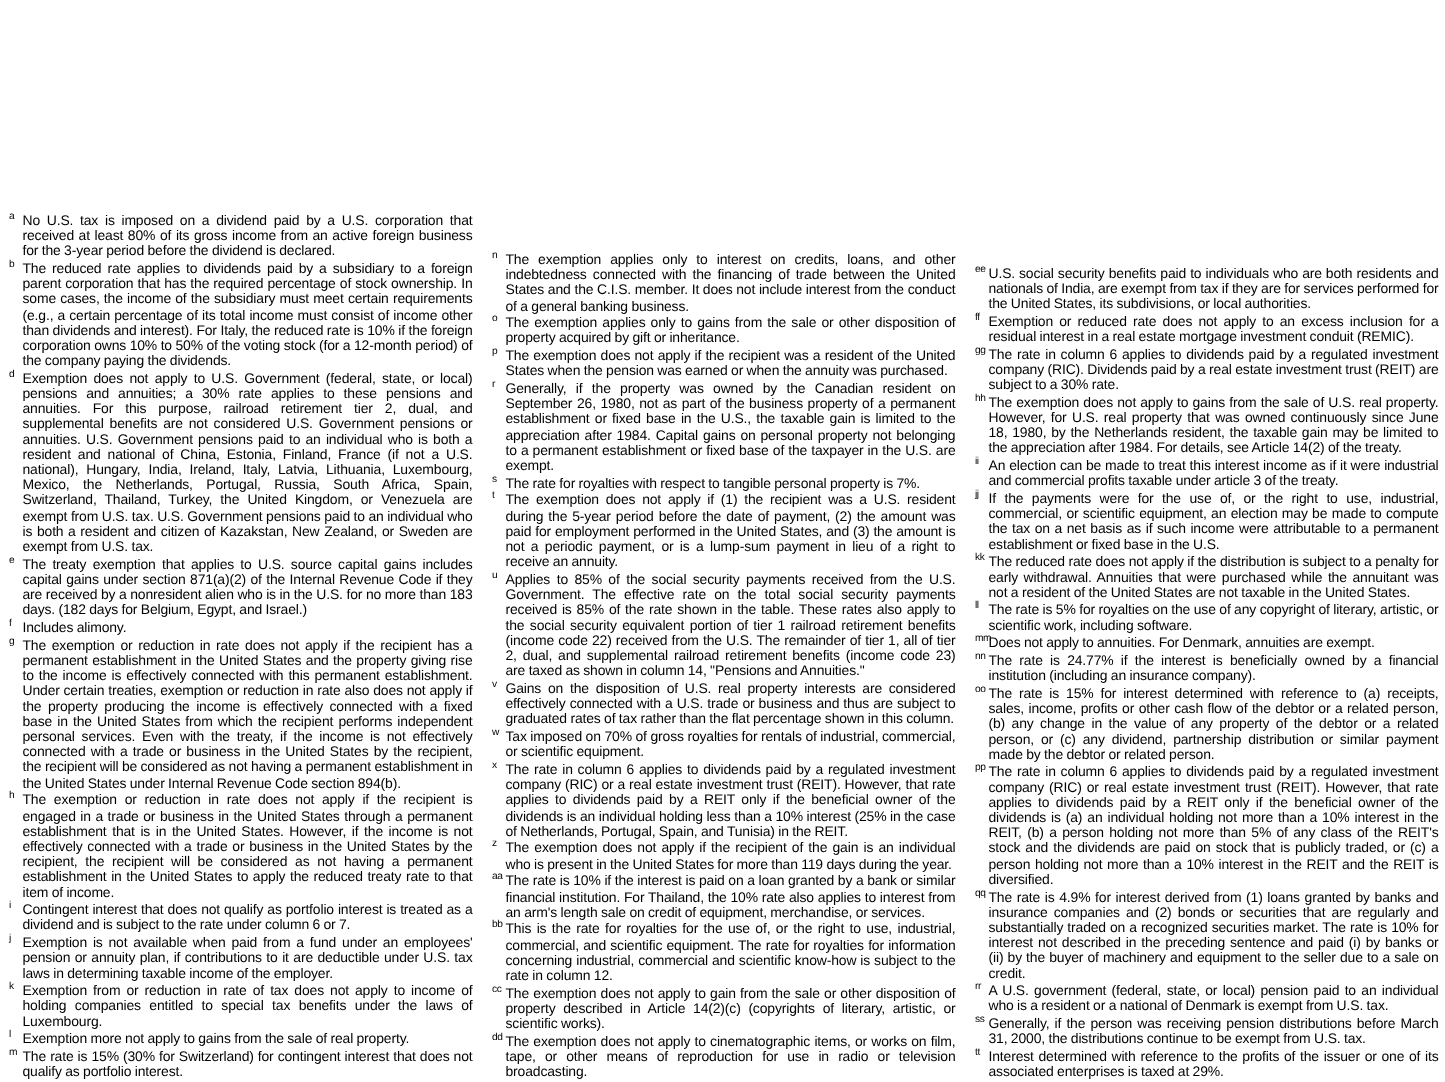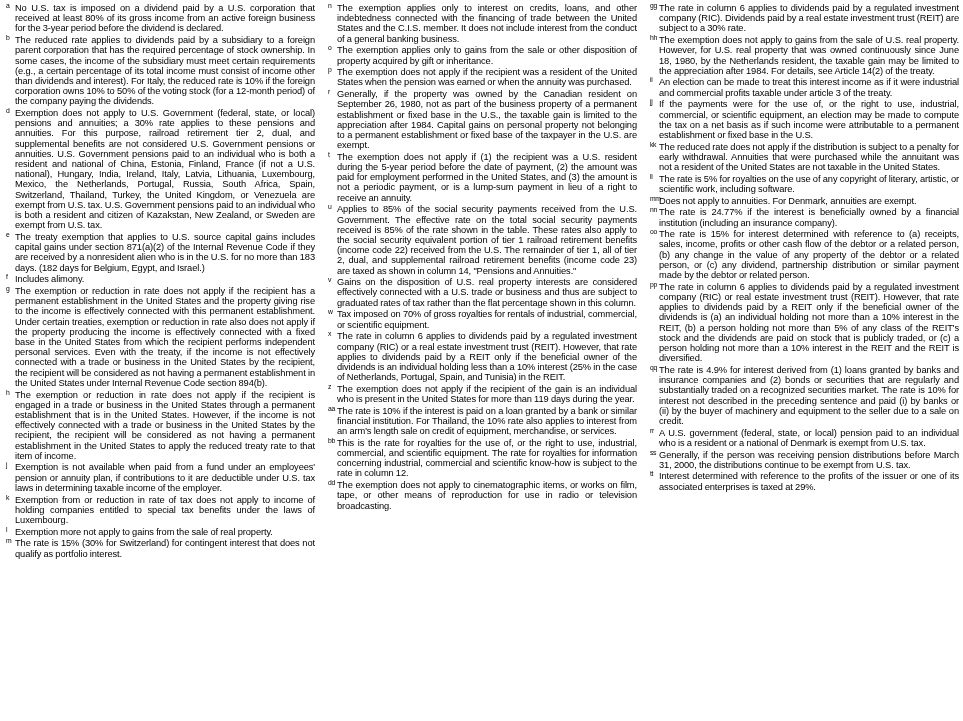--- a/index.html
+++ b/index.html
@@ -12,20 +12,21 @@
     background: #ffffff;
     color: #000000;
     font-family: "Liberation Sans", sans-serif;
     font-size: 9.3px;
     line-height: 10.2px;
     letter-spacing: -0.1px;
     word-spacing: -0.2px;
     display: flex;
     gap: 13px;
     overflow: hidden;
+    align-items: flex-end;
   }
   .col { flex: 0 0 309px; width: 309px; }
   .fn {
     position: relative;
     padding-left: 9px;
     margin: 0 0 1.5px 0;
     text-align: justify;
   }
   .fn-marker {
     position: absolute;
@@ -63,20 +64,23 @@
   </div>
 
   <div class="fn">
     <span class="fn-marker">g</span><span class="fn-text">The exemption or reduction in rate does not apply if the recipient has a permanent establishment in the United States and the property giving rise to the income is effectively connected with this permanent establishment. Under certain treaties, exemption or reduction in rate also does not apply if the property producing the income is effectively connected with a fixed base in the United States from which the recipient performs independent personal services. Even with the treaty, if the income is not effectively connected with a trade or business in the United States by the recipient, the recipient will be considered as not having a permanent establishment in the United States under Internal Revenue Code section 894(b).</span>
   </div>
 
   <div class="fn">
     <span class="fn-marker">h</span><span class="fn-text">The exemption or reduction in rate does not apply if the recipient is engaged in a trade or business in the United States through a permanent establishment that is in the United States. However, if the income is not effectively connected with a trade or business in the United States by the recipient, the recipient will be considered as not having a permanent establishment in the United States to apply the reduced treaty rate to that item of income.</span>
   </div>
 
+  <div class="fn">
+    <span class="fn-marker">i</span><span class="fn-text">Contingent interest that does not qualify as portfolio interest is treated as a dividend and is subject to the rate under column 6 or 7.</span>
+  </div>
 
   <div class="fn">
     <span class="fn-marker">j</span><span class="fn-text">Exemption is not available when paid from a fund under an employees' pension or annuity plan, if contributions to it are deductible under U.S. tax laws in determining taxable income of the employer.</span>
   </div>
 
   <div class="fn">
     <span class="fn-marker">k</span><span class="fn-text">Exemption from or reduction in rate of tax does not apply to income of holding companies entitled to special tax benefits under the laws of Luxembourg.</span>
   </div>
 
   <div class="fn">
@@ -98,20 +102,23 @@
 
   <div class="fn">
     <span class="fn-marker">p</span><span class="fn-text">The exemption does not apply if the recipient was a resident of the United States when the pension was earned or when the annuity was purchased.</span>
   </div>
 
 
   <div class="fn">
     <span class="fn-marker">r</span><span class="fn-text">Generally, if the property was owned by the Canadian resident on September 26, 1980, not as part of the business property of a permanent establishment or fixed base in the U.S., the taxable gain is limited to the appreciation after 1984. Capital gains on personal property not belonging to a permanent establishment or fixed base of the taxpayer in the U.S. are exempt.</span>
   </div>
 
+  <div class="fn">
+    <span class="fn-marker">s</span><span class="fn-text">The rate for royalties with respect to tangible personal property is 7%.</span>
+  </div>
 
   <div class="fn">
     <span class="fn-marker">t</span><span class="fn-text">The exemption does not apply if (1) the recipient was a U.S. resident during the 5-year period before the date of payment, (2) the amount was paid for employment performed in the United States, and (3) the amount is not a periodic payment, or is a lump-sum payment in lieu of a right to receive an annuity.</span>
   </div>
 
   <div class="fn">
     <span class="fn-marker">u</span><span class="fn-text">Applies to 85% of the social security payments received from the U.S. Government. The effective rate on the total social security payments received is 85% of the rate shown in the table. These rates also apply to the social security equivalent portion of tier 1 railroad retirement benefits (income code 22) received from the U.S. The remainder of tier 1, all of tier 2, dual, and supplemental railroad retirement benefits (income code 23) are taxed as shown in column 14, "Pensions and Annuities."</span>
   </div>
 
   <div class="fn">
@@ -132,27 +139,36 @@
   </div>
 
   <div class="fn">
     <span class="fn-marker">aa</span><span class="fn-text">The rate is 10% if the interest is paid on a loan granted by a bank or similar financial institution. For Thailand, the 10% rate also applies to interest from an arm's length sale on credit of equipment, merchandise, or services.</span>
   </div>
 
   <div class="fn">
     <span class="fn-marker">bb</span><span class="fn-text">This is the rate for royalties for the use of, or the right to use, industrial, commercial, and scientific equipment. The rate for royalties for information concerning industrial, commercial and scientific know-how is subject to the rate in column 12.</span>
   </div>
 
+  <div class="fn">
+    <span class="fn-marker">cc</span><span class="fn-text">The exemption does not apply to gain from the sale or other disposition of property described in Article 14(2)(c) (copyrights of literary, artistic, or scientific works).</span>
+  </div>
 
   <div class="fn">
     <span class="fn-marker">dd</span><span class="fn-text">The exemption does not apply to cinematographic items, or works on film, tape, or other means of reproduction for use in radio or television broadcasting.</span>
   </div>
 </div>
   <div class="col">
-
+  <div class="fn">
+    <span class="fn-marker">ee</span><span class="fn-text">U.S. social security benefits paid to individuals who are both residents and nationals of India, are exempt from tax if they are for services performed for the United States, its subdivisions, or local authorities.</span>
+  </div>
+
+  <div class="fn">
+    <span class="fn-marker">ff</span><span class="fn-text">Exemption or reduced rate does not apply to an excess inclusion for a residual interest in a real estate mortgage investment conduit (REMIC).</span>
+  </div>
 
   <div class="fn">
     <span class="fn-marker">gg</span><span class="fn-text">The rate in column 6 applies to dividends paid by a regulated investment company (RIC). Dividends paid by a real estate investment trust (REIT) are subject to a 30% rate.</span>
   </div>
 
   <div class="fn">
     <span class="fn-marker">hh</span><span class="fn-text">The exemption does not apply to gains from the sale of U.S. real property. However, for U.S. real property that was owned continuously since June 18, 1980, by the Netherlands resident, the taxable gain may be limited to the appreciation after 1984. For details, see Article 14(2) of the treaty.</span>
   </div>
 
   <div class="fn">

